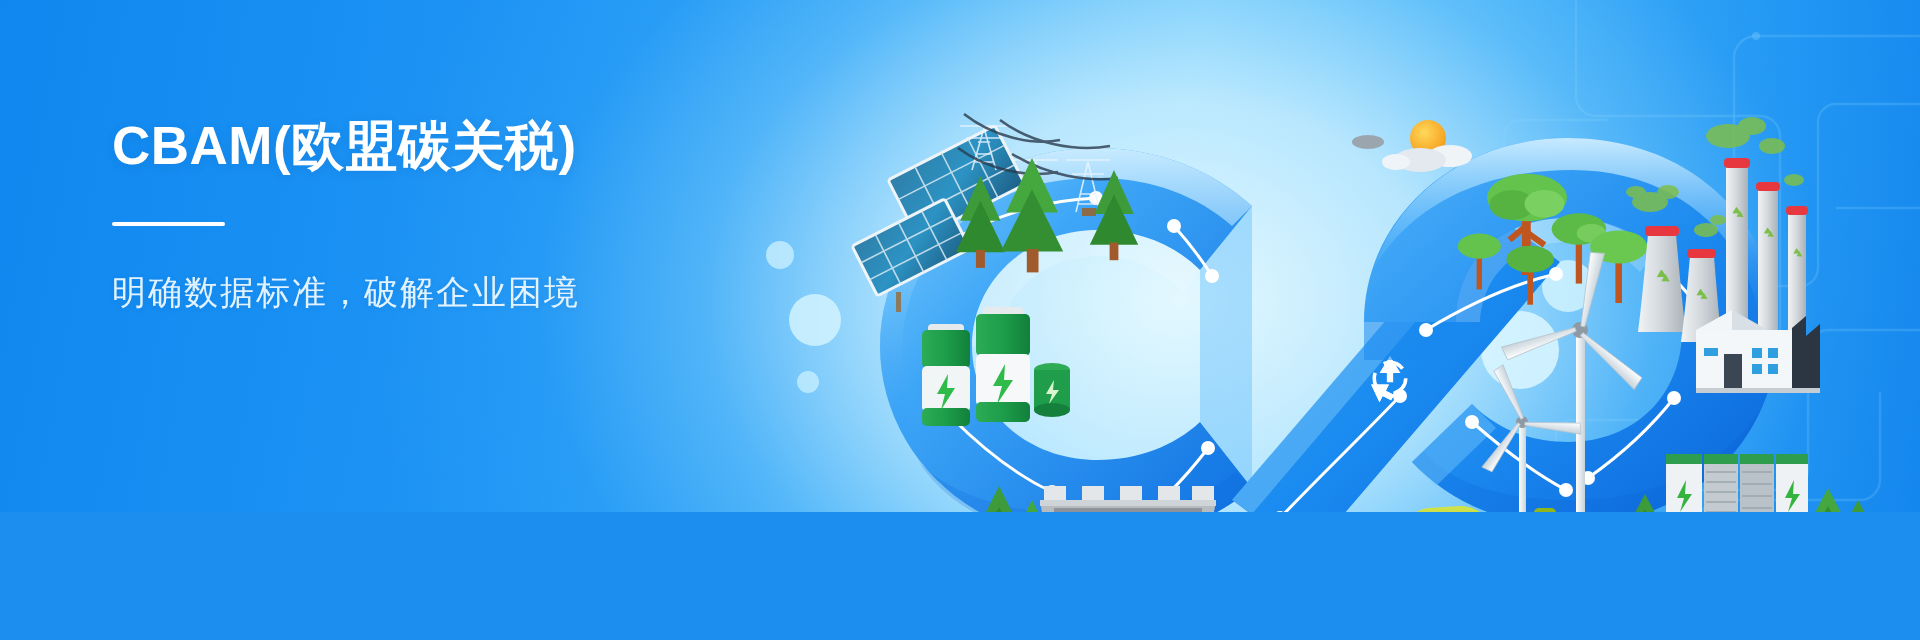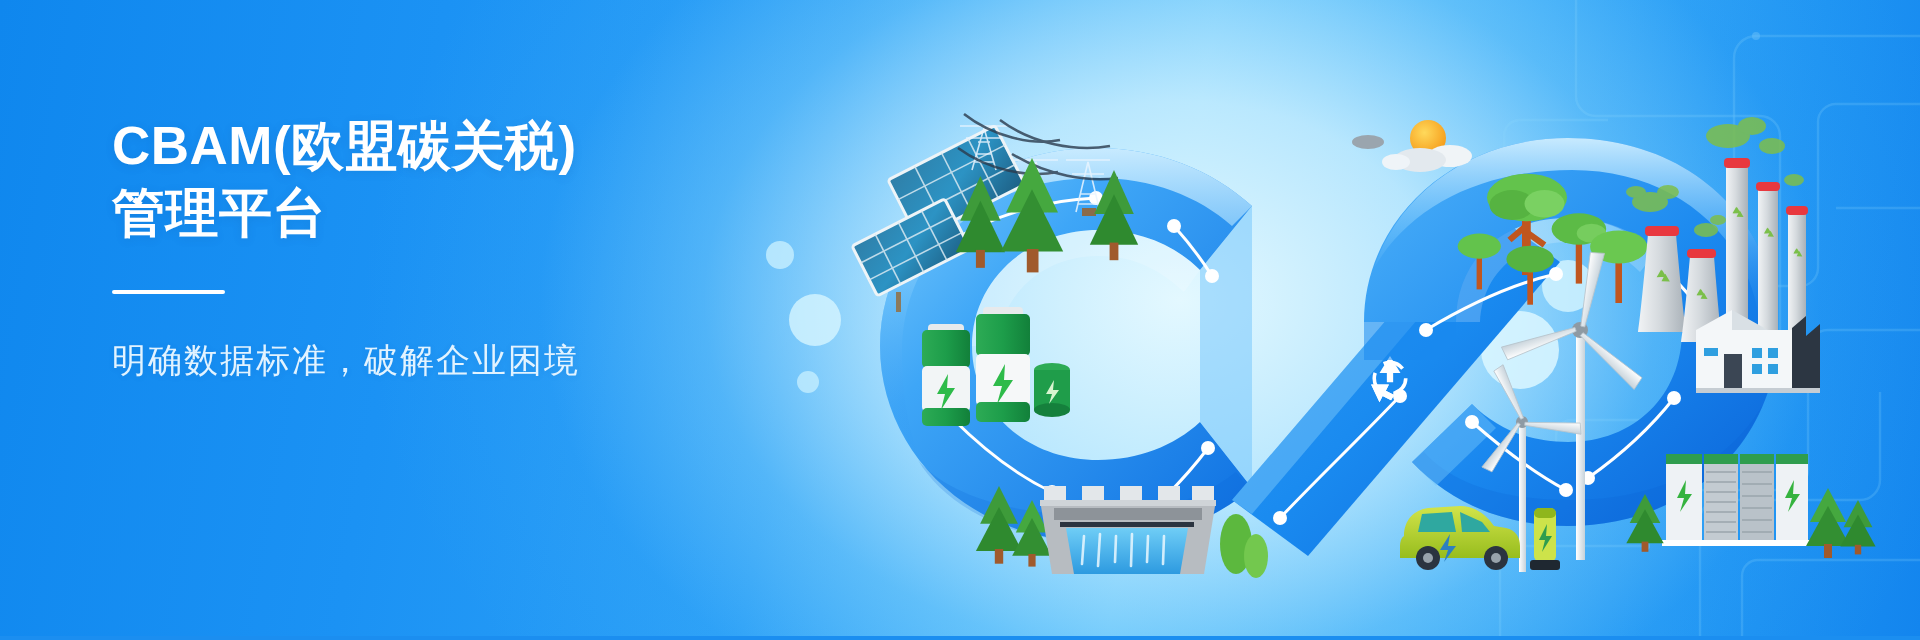--- a/index.html
+++ b/index.html
@@ -2,21 +2,21 @@
 <html><head>
 <meta charset="utf-8">
 <style>
   * { margin:0; padding:0; box-sizing:border-box; }
   html,body { width:1920px; height:640px; overflow:hidden; }
   body {
     font-family:"Liberation Sans","DejaVu Sans",sans-serif;
     background:#1b8ef0;
   }
   #banner {
-    position:relative; width:1920px; height:636px; overflow:hidden;
+    position:relative; width:1920px; height:512px; overflow:hidden;
     background:
       radial-gradient(ellipse 820px 620px at 1180px 300px, rgba(232,250,255,0.97) 0%, rgba(215,245,255,0.78) 32%, rgba(160,225,252,0.34) 58%, rgba(120,205,250,0.06) 78%, rgba(255,255,255,0) 100%),
       linear-gradient(100deg, #0f87ee 0%, #1b92f4 22%, #2ba0f7 42%, #56bdfb 60%, #35a8f8 76%, #1e94f3 90%, #1385ee 100%);
   }
 
   
   .circuit { position:absolute; inset:0; opacity:.5; }
 
   
   .copy { position:absolute; left:112px; top:112px; width:700px; }
@@ -63,21 +63,20 @@
       <circle cx="1606" cy="490" r="4"></circle>
         <circle cx="1646" cy="546" r="4"></circle>
       <circle cx="1504" cy="232" r="4"></circle>
         <circle cx="1556" cy="498" r="4"></circle>
     </g>
   </svg>
 
   <div class="copy">
     <div class="title">
       <span class="ln">CBAM(欧盟碳关税)</span>
-      <span class="ln">管理平台</span>
     </div>
     <div class="rule"></div>
     <div class="subtitle">明确数据标准，破解企业困境</div>
   </div>
 
   <div class="art">
   <svg viewBox="0 0 1160 600">
     <defs>
       <linearGradient id="gLoopA" x1="0" y1="0" x2="1" y2="1">
         <stop offset="0" stop-color="#7ecdfb"></stop>

